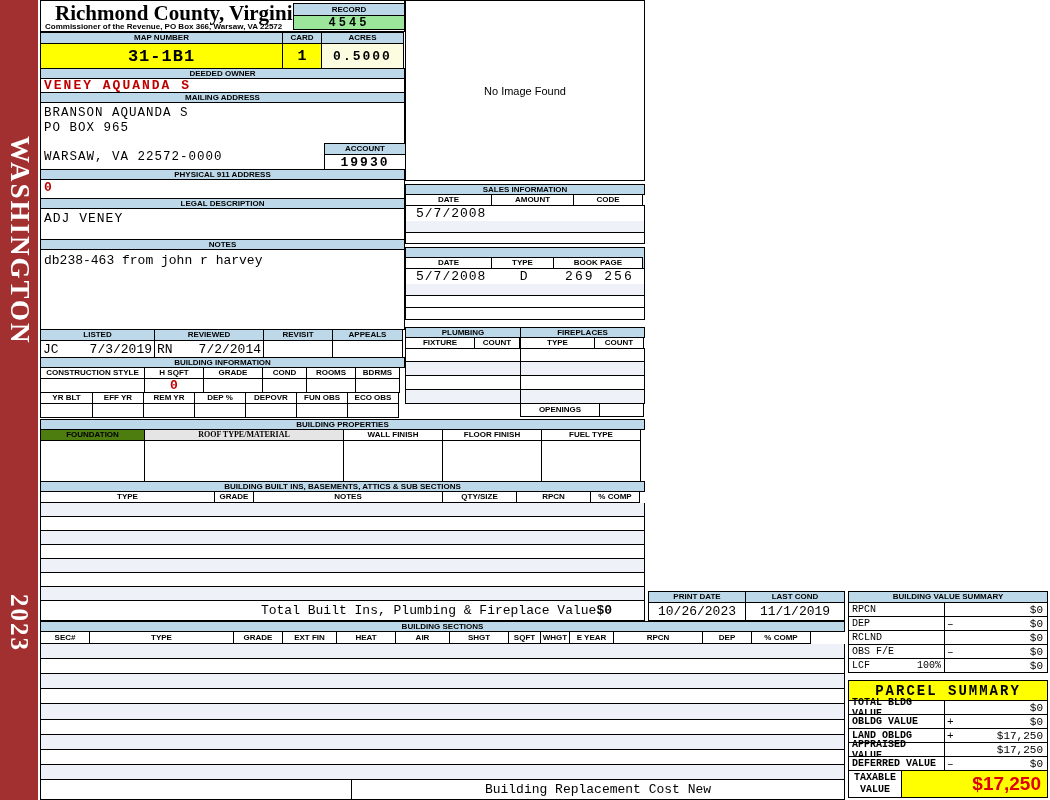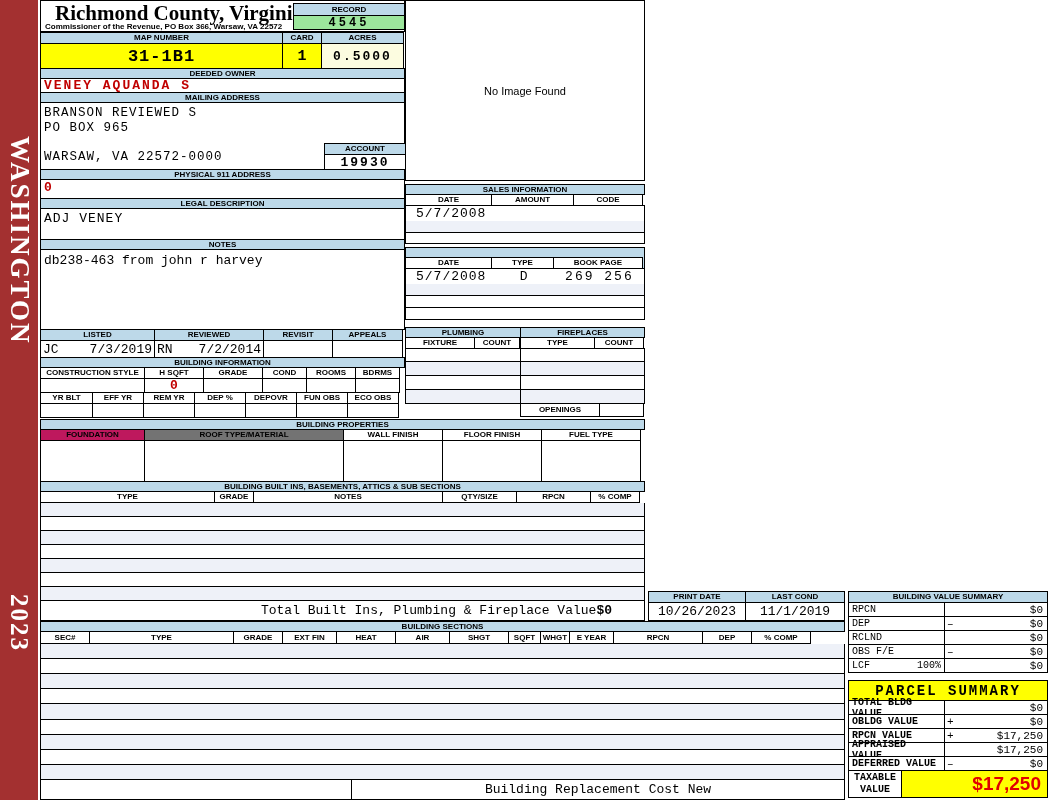--- a/index.html
+++ b/index.html
@@ -68,21 +68,21 @@
     <div class="wc mono" style="width:243px;background:#FFFF00;justify-content:center;font-size:17px;font-weight:bold;letter-spacing:1px;">31-1B1</div>
     <div class="wc mono" style="width:40px;background:#FFFF00;justify-content:center;font-size:15px;font-weight:bold;">1</div>
     <div class="wc mono" style="width:83px;background:#FCFCE0;justify-content:center;font-size:13px;font-weight:bold;letter-spacing:2px;">0.5000</div>
   </div>
 
   <div class="abs bar" style="left:40px;top:68px;width:365px;height:11px;">DEEDED OWNER</div>
   <div class="abs wc mono red" style="left:40px;top:78px;width:365px;height:15px;font-size:13px;font-weight:bold;letter-spacing:2px;padding-left:3px;">VENEY AQUANDA S</div>
 
   <div class="abs bar" style="left:40px;top:92px;width:365px;height:11px;">MAILING ADDRESS</div>
   <div class="abs" style="left:40px;top:102px;width:365px;height:68px;border:1px solid #000;background:#fff;">
-    <div class="mono" style="position:absolute;left:3px;top:3px;font-size:12.5px;letter-spacing:1px;">BRANSON REVIEWED S</div>
+    <div class="mono" style="position:absolute;left:3px;top:3px;font-size:12.5px;letter-spacing:1px;">BRANSON AQUANDA S</div>
     <div class="mono" style="position:absolute;left:3px;top:18px;font-size:12.5px;letter-spacing:1px;">PO BOX 965</div>
     <div class="mono" style="position:absolute;left:3px;top:47px;font-size:12.5px;letter-spacing:1px;">WARSAW, VA 22572-0000</div>
     <div class="abs" style="left:283px;top:40px;width:82px;height:28px;">
       <div class="bar" style="height:12px;">ACCOUNT</div>
       <div class="wc mono" style="height:17px;margin-top:-1px;justify-content:center;font-size:13px;font-weight:bold;letter-spacing:2px;">19930</div>
     </div>
   </div>
 
   <div class="abs bar" style="left:40px;top:169px;width:365px;height:11px;">PHYSICAL 911 ADDRESS</div>
   <div class="abs wc mono red" style="left:40px;top:179px;width:365px;height:20px;font-size:13px;font-weight:bold;padding-left:3px;align-items:flex-start;">0</div>
@@ -210,22 +210,22 @@
       <div class="stripe"></div>
     </div>
     <div class="row" style="height:14px;margin-top:-1px;">
       <div class="hc" style="width:80px;background:#fff;font-size:8px;">OPENINGS</div>
       <div class="wc" style="width:45px;"></div>
     </div>
   </div>
 
   <div class="abs bar" style="left:40px;top:419px;width:605px;height:11px;">BUILDING PROPERTIES</div>
   <div class="abs row" style="left:40px;top:429px;width:605px;height:12px;">
-    <div class="hc" style="width:105px;background:#be185d;">FOUNDATION</div>
-    <div class="hc" style="width:200px;background:#737373;">ROOF TYPE/MATERIAL</div>
+    <div class="hc" style="width:105px;background:#4d7c0f;">FOUNDATION</div>
+    <div class="hc" style="width:200px;background:#e5e5e5;font-family:Liberation Serif, serif;">ROOF TYPE/MATERIAL</div>
     <div class="hc" style="width:100px;background:#fff;">WALL FINISH</div>
     <div class="hc" style="width:100px;background:#fff;">FLOOR FINISH</div>
     <div class="hc" style="width:100px;background:#fff;">FUEL TYPE</div>
   </div>
   <div class="abs row" style="left:40px;top:440px;width:605px;height:42px;">
     <div class="wc" style="width:105px;"></div>
     <div class="wc" style="width:200px;"></div>
     <div class="wc" style="width:100px;"></div>
     <div class="wc" style="width:100px;"></div>
     <div class="wc" style="width:100px;"></div>
@@ -364,21 +364,21 @@
       <div class="bvs-label" style="font-weight:bold;">
           <span>OBLDG VALUE</span>
         </div>
       <div class="bvs-value">
           <span>+</span>
           <span>$0</span>
         </div>
     </div>
     <div class="bvs-row">
       <div class="bvs-label" style="font-weight:bold;">
-          <span>RPCN VALUE</span>
+          <span>LAND OBLDG</span>
         </div>
       <div class="bvs-value">
           <span>+</span>
           <span>$17,250</span>
         </div>
     </div>
     <div class="bvs-row">
       <div class="bvs-label" style="font-weight:bold;">
           <span>APPRAISED VALUE</span>
         </div>

